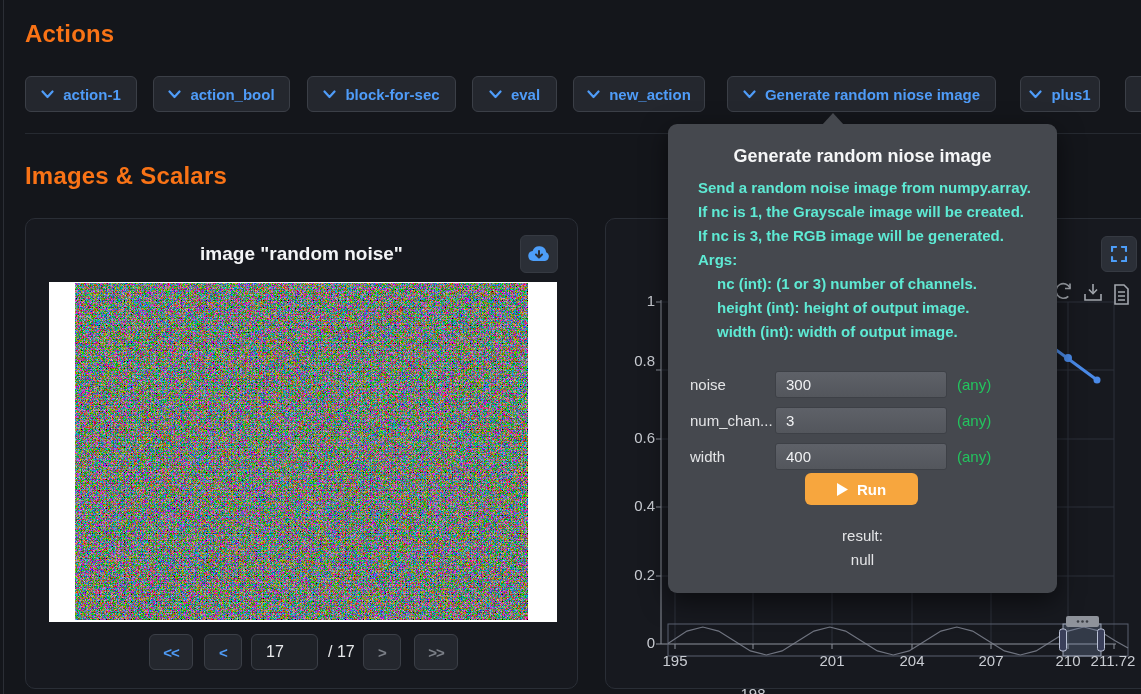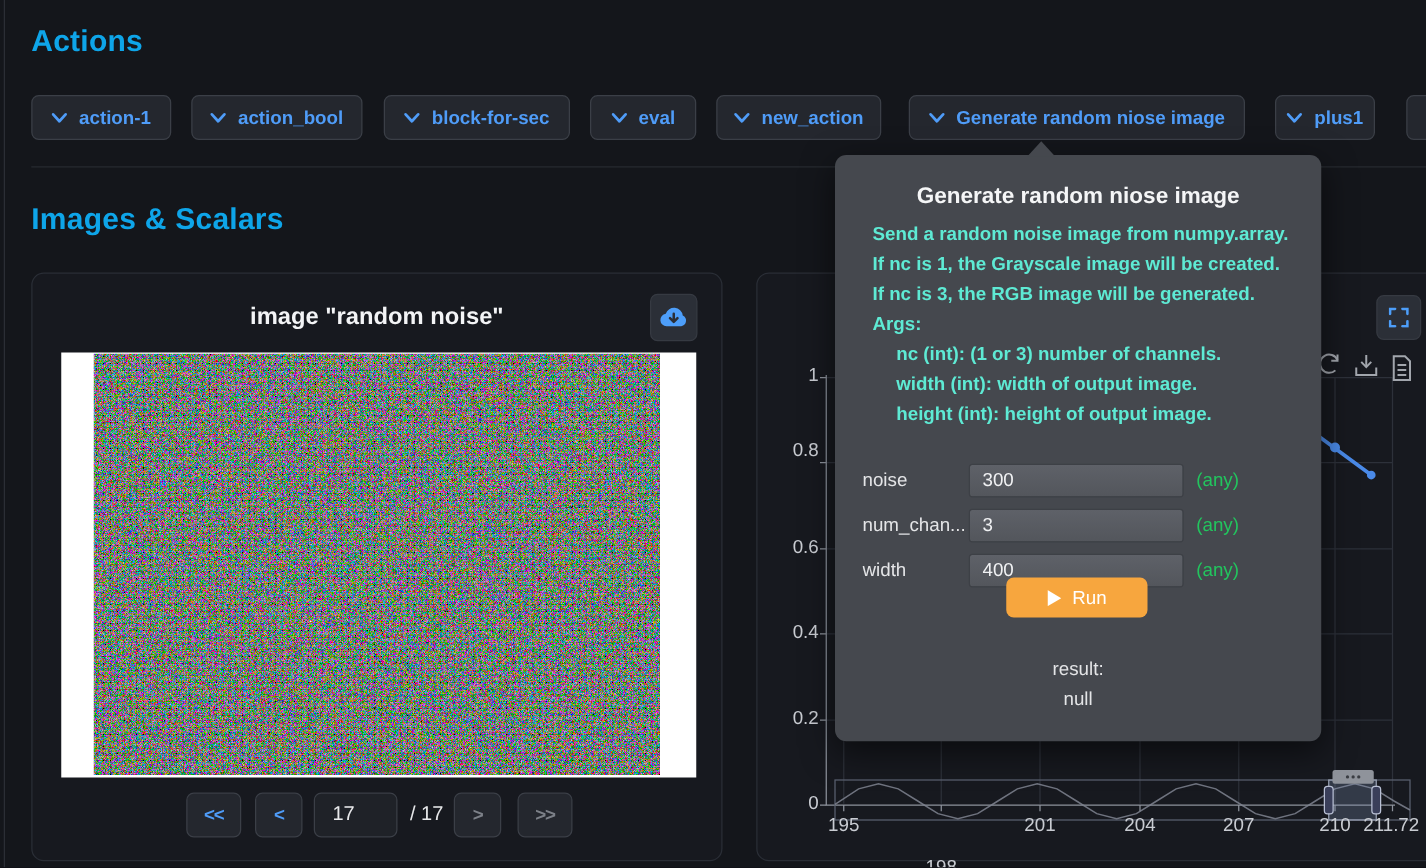--- a/index.html
+++ b/index.html
@@ -2,21 +2,21 @@
 <html><head>
 <meta charset="utf-8">
 <style>
   * { margin:0; padding:0; box-sizing:border-box; }
   html,body { background:#0f1116; }
   #page {
     position:relative; width:1141px; height:694px; overflow:hidden;
     background:#14161b; font-family:"Liberation Sans", sans-serif; color:#e8e9eb;
   }
   .edge-line { position:absolute; left:3px; top:0; width:1px; height:694px; background:#2b2e35; }
-  .h1 { position:absolute; font-size:24px; font-weight:700; color:#0ea5e9; letter-spacing:.2px; }
+  .h1 { position:absolute; font-size:24px; font-weight:700; color:#f97316; letter-spacing:.2px; }
   .divider { position:absolute; left:25px; right:0; top:133px; height:1px; background:#262a31; }
 
   
   .abtn {
     position:absolute; top:76px; height:36px; display:flex; align-items:center; justify-content:center;
     gap:9px; background:#24272e; border:1px solid #3b3f47; border-radius:6px;
     color:#4f9cf8; font-size:15px; font-weight:600; cursor:pointer;
   }
   .abtn svg { flex:0 0 auto; }
 
@@ -64,23 +64,23 @@
   .pp-desc .indent { padding-left:19px; }
   .pp-row { position:absolute; left:0; width:100%; height:27px; }
   .pp-lbl { position:absolute; left:22px; width:84px; line-height:27px; font-size:15px; color:#e4e5e7; white-space:nowrap; overflow:hidden; }
   .pp-inp {
     position:absolute; left:107px; width:172px; height:27px; border:1px solid #3d4046; border-radius:3px;
     background:linear-gradient(#5e6168,#53565c); color:#f0f1f3; font-size:15px; padding-left:10px;
     font-family:"Liberation Sans", sans-serif; outline:none;
   }
   .pp-suffix { position:absolute; left:289px; line-height:27px; font-size:15px; color:#22c55e; }
   .run-btn {
-    position:absolute; left:137px; top:338px; width:113px; height:32px; background:#f7a63e; border:none;
+    position:absolute; left:137px; top:349px; width:113px; height:32px; background:#f7a63e; border:none;
     border-radius:6px; display:flex; align-items:center; justify-content:center; gap:9px; cursor:pointer;
-    color:#ffffff; font-size:15px; font-weight:400; font-family:"Liberation Sans", sans-serif;
+    color:#ffffff; font-size:15px; font-weight:700; font-family:"Liberation Sans", sans-serif;
   }
   .pp-result { position:absolute; left:0; right:0; text-align:center; font-size:15px; color:#e4e5e7; height:24px; line-height:24px; }
 </style>
 </head>
 <body>
 
 <div id="page">
   <div class="edge-line"></div>
 
   <div class="h1" style="left:25px; top:20px;">Actions</div>
@@ -252,22 +252,22 @@
 
   <div id="popup">
     <div class="caret"></div>
     <div class="pp-title">Generate random niose image</div>
     <div class="pp-desc">
       <div>Send a random noise image from numpy.array.</div>
       <div>If nc is 1, the Grayscale image will be created.</div>
       <div>If nc is 3, the RGB image will be generated.</div>
       <div>Args:</div>
       <div class="indent">nc (int): (1 or 3) number of channels.</div>
+      <div class="indent">height (int): height of output image.</div>
       <div class="indent">width (int): width of output image.</div>
-      <div class="indent">height (int): height of output image.</div>
     </div>
 
     <div class="pp-row" style="top:247px;">
       <div class="pp-lbl">noise</div>
       <input class="pp-inp" value="300" style="">
       <div class="pp-suffix">(any)</div>
     </div>
     <div class="pp-row" style="top:283px;">
       <div class="pp-lbl">num_chan...</div>
       <input class="pp-inp" value="3" style="">

